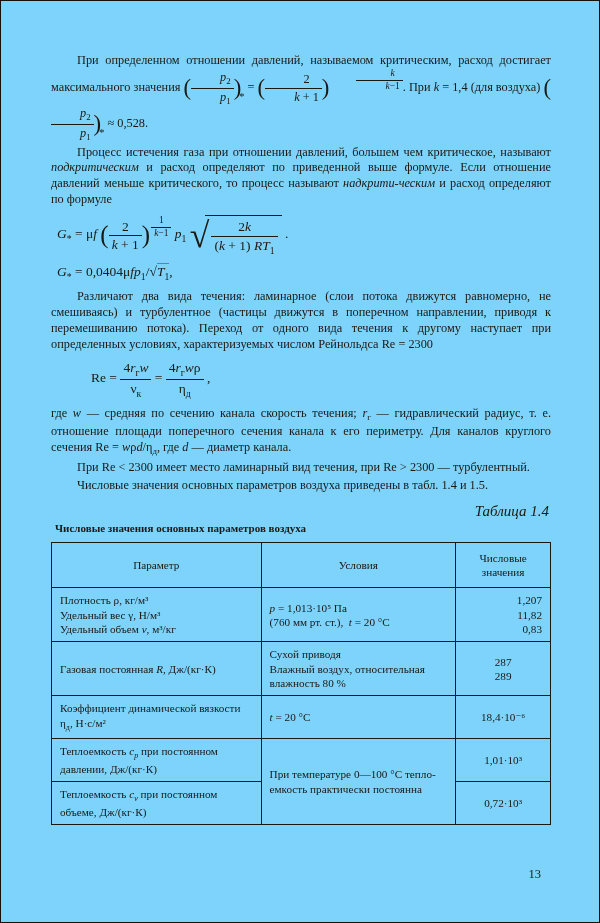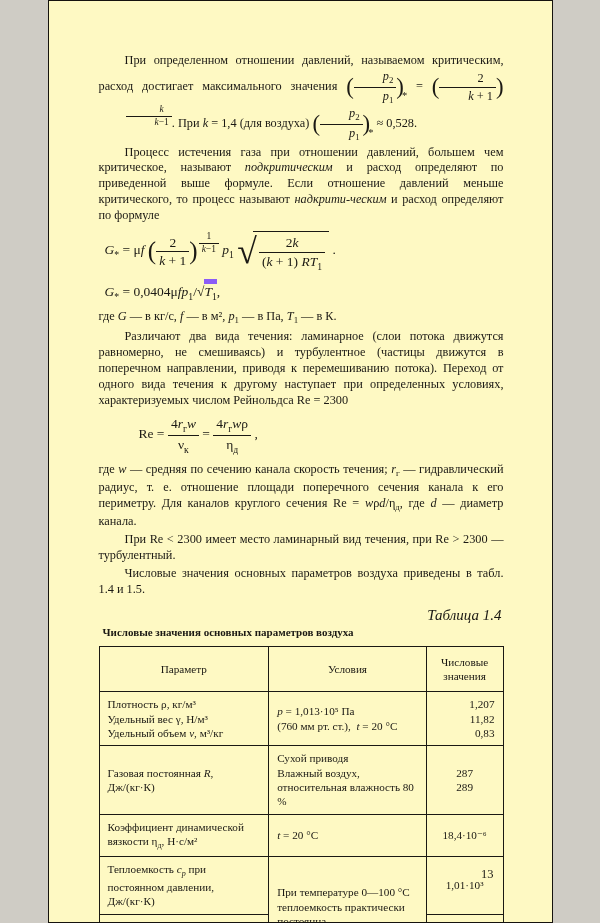--- a/index.html
+++ b/index.html
@@ -1,18 +1,18 @@
 <!DOCTYPE html>
 <html><head>
 <meta charset="utf-8">
 <style>
   html,body{margin:0;padding:0;background:#cfccc5;}
   .page{
-    width:505px;height:923px;margin:0 auto;box-sizing:border-box;
-    background:#fef9c3;border:1px solid #15120e;position:relative;overflow:hidden;
+    width:600px;height:923px;margin:0 auto;box-sizing:border-box;
+    background:#7dd3fc;border:1px solid #15120e;position:relative;overflow:hidden;
     padding:52px 48px 0 50px;
     font-family:"Liberation Serif","DejaVu Serif",serif;
     color:#1b1914;
   }
   .para{margin:0 0 2px 0;font-size:12.3px;line-height:1.3;text-align:justify;}
   .indent{text-indent:26px;}
   .formula{font-size:13.5px;margin:7px 0 7px 6px;line-height:1.2;}
   .formula.reynolds{margin-left:40px;}
   sub,sup{font-size:72%;}
   i{font-style:italic;}
@@ -20,21 +20,21 @@
   .fr{display:inline-block;vertical-align:middle;text-align:center;line-height:1.15;}
   .fr .nu{display:block;border-bottom:1px solid #1b1914;padding:0 3px 1px;}
   .fr .de{display:block;padding:1px 3px 0;}
   .fr.sm{font-size:9.5px;line-height:1.05;}
   .bp{font-size:185%;vertical-align:middle;line-height:1;font-weight:300;}
   .ef{display:inline-block;vertical-align:0.62em;margin-left:1px;}
   .st{font-size:85%;vertical-align:-0.85em;margin-left:-2px;}
   .sq{display:inline-block;vertical-align:middle;white-space:nowrap;}
   .sqs{display:inline-block;font-size:265%;line-height:0.85;vertical-align:middle;margin-right:-4px;font-weight:300;}
   .rad{display:inline-block;vertical-align:middle;border-top:1.4px solid #1b1914;padding:3px 4px 0 6px;}
-  .ov{display:inline-block;border-top:5px solid #8b5cf6;line-height:1.05;padding-top:1px;}
+  .ov{display:inline-block;border-top:1px solid #8b5cf6;line-height:1.05;padding-top:1px;}
   
   .table-caption{text-align:right;font-style:italic;font-size:15px;margin:9px 2px 2px 0;}
   .table-title{font-weight:bold;font-size:11px;margin:0 0 8px 4px;}
   table.params{border-collapse:collapse;width:100%;font-size:11.2px;table-layout:fixed;}
   table.params th,table.params td{border:1px solid #1b1914;padding:5px 8px;vertical-align:middle;line-height:1.28;}
   table.params th{font-weight:normal;text-align:center;padding:8px 6px;}
   .col-param{width:42%;}
   .col-cond{width:39%;}
   .col-val{width:19%;}
   td.vt{vertical-align:top;}
@@ -49,21 +49,20 @@
 
   <p class="para indent">При определенном отношении давлений, называемом критическим, расход достигает максимального значения <span class="ifr"><span class="bp">(</span><span class="fr"><span class="nu"><i>p</i><sub>2</sub></span><span class="de"><i>p</i><sub>1</sub></span></span><span class="bp">)</span><sub class="st">*</sub> = <span class="bp">(</span><span class="fr"><span class="nu">2</span><span class="de"><i>k</i> + 1</span></span><span class="bp">)</span><span class="ef"><span class="fr sm"><span class="nu"><i>k</i></span><span class="de"><i>k</i>−1</span></span></span></span>. При <i>k</i> = 1,4 (для воздуха) <span class="ifr"><span class="bp">(</span><span class="fr"><span class="nu"><i>p</i><sub>2</sub></span><span class="de"><i>p</i><sub>1</sub></span></span><span class="bp">)</span><sub class="st">*</sub></span> ≈ 0,528.</p>
 
   <p class="para indent">Процесс истечения газа при отношении давлений, большем чем критическое, называют <i>подкритическим</i> и расход определяют по приведенной выше формуле. Если отношение давлений меньше критического, то процесс называют <i>надкрити-ческим</i> и расход определяют по формуле</p>
 
   <div class="formula"><i>G</i><sub>*</sub> = μ<i>f</i> <span class="bp">(</span><span class="fr"><span class="nu">2</span><span class="de"><i>k</i> + 1</span></span><span class="bp">)</span><span class="ef"><span class="fr sm"><span class="nu">1</span><span class="de"><i>k</i>−1</span></span></span> <i>p</i><sub>1</sub> <span class="sq"><span class="sqs">√</span><span class="rad"><span class="fr"><span class="nu">2<i>k</i></span><span class="de">(<i>k</i> + 1) <i>RT</i><sub>1</sub></span></span></span></span> .</div>
 
 
   <div class="formula"><i>G</i><sub>*</sub> = 0,0404μ<i>fp</i><sub>1</sub>/√<span class="ov"><i>T</i><sub>1</sub></span>,</div>
 
-  <p class="para">где <i>G</i> — в кг/с, <i>f</i> — в м², <i>p</i><sub>1</sub> — в Па, <i>T</i><sub>1</sub> — в К.</p>
 
   <p class="para indent">Различают два вида течения: ламинарное (слои потока движутся равномерно, не смешиваясь) и турбулентное (частицы движутся в поперечном направлении, приводя к перемешиванию потока). Переход от одного вида течения к другому наступает при определенных условиях, характеризуемых числом Рейнольдса Re = 2300</p>
 
   <div class="formula reynolds">Re = <span class="fr"><span class="nu">4<i>r</i><sub>г</sub><i>w</i></span><span class="de">ν<sub>к</sub></span></span> = <span class="fr"><span class="nu">4<i>r</i><sub>г</sub><i>w</i>ρ</span><span class="de">η<sub>д</sub></span></span> ,</div>
 
   <p class="para">где <i>w</i> — средняя по сечению канала скорость течения; <i>r</i><sub>г</sub> — гидравлический радиус, т. е. отношение площади поперечного сечения канала к его периметру. Для каналов круглого сечения Re = <i>w</i>ρ<i>d</i>/η<sub>д</sub>, где <i>d</i> — диаметр канала.</p>
 
   <p class="para indent">При Re &lt; 2300 имеет место ламинарный вид течения, при Re &gt; 2300 — турбулентный.</p>
 
   <p class="para indent">Числовые значения основных параметров воздуха приведены в табл. 1.4 и 1.5.</p>

